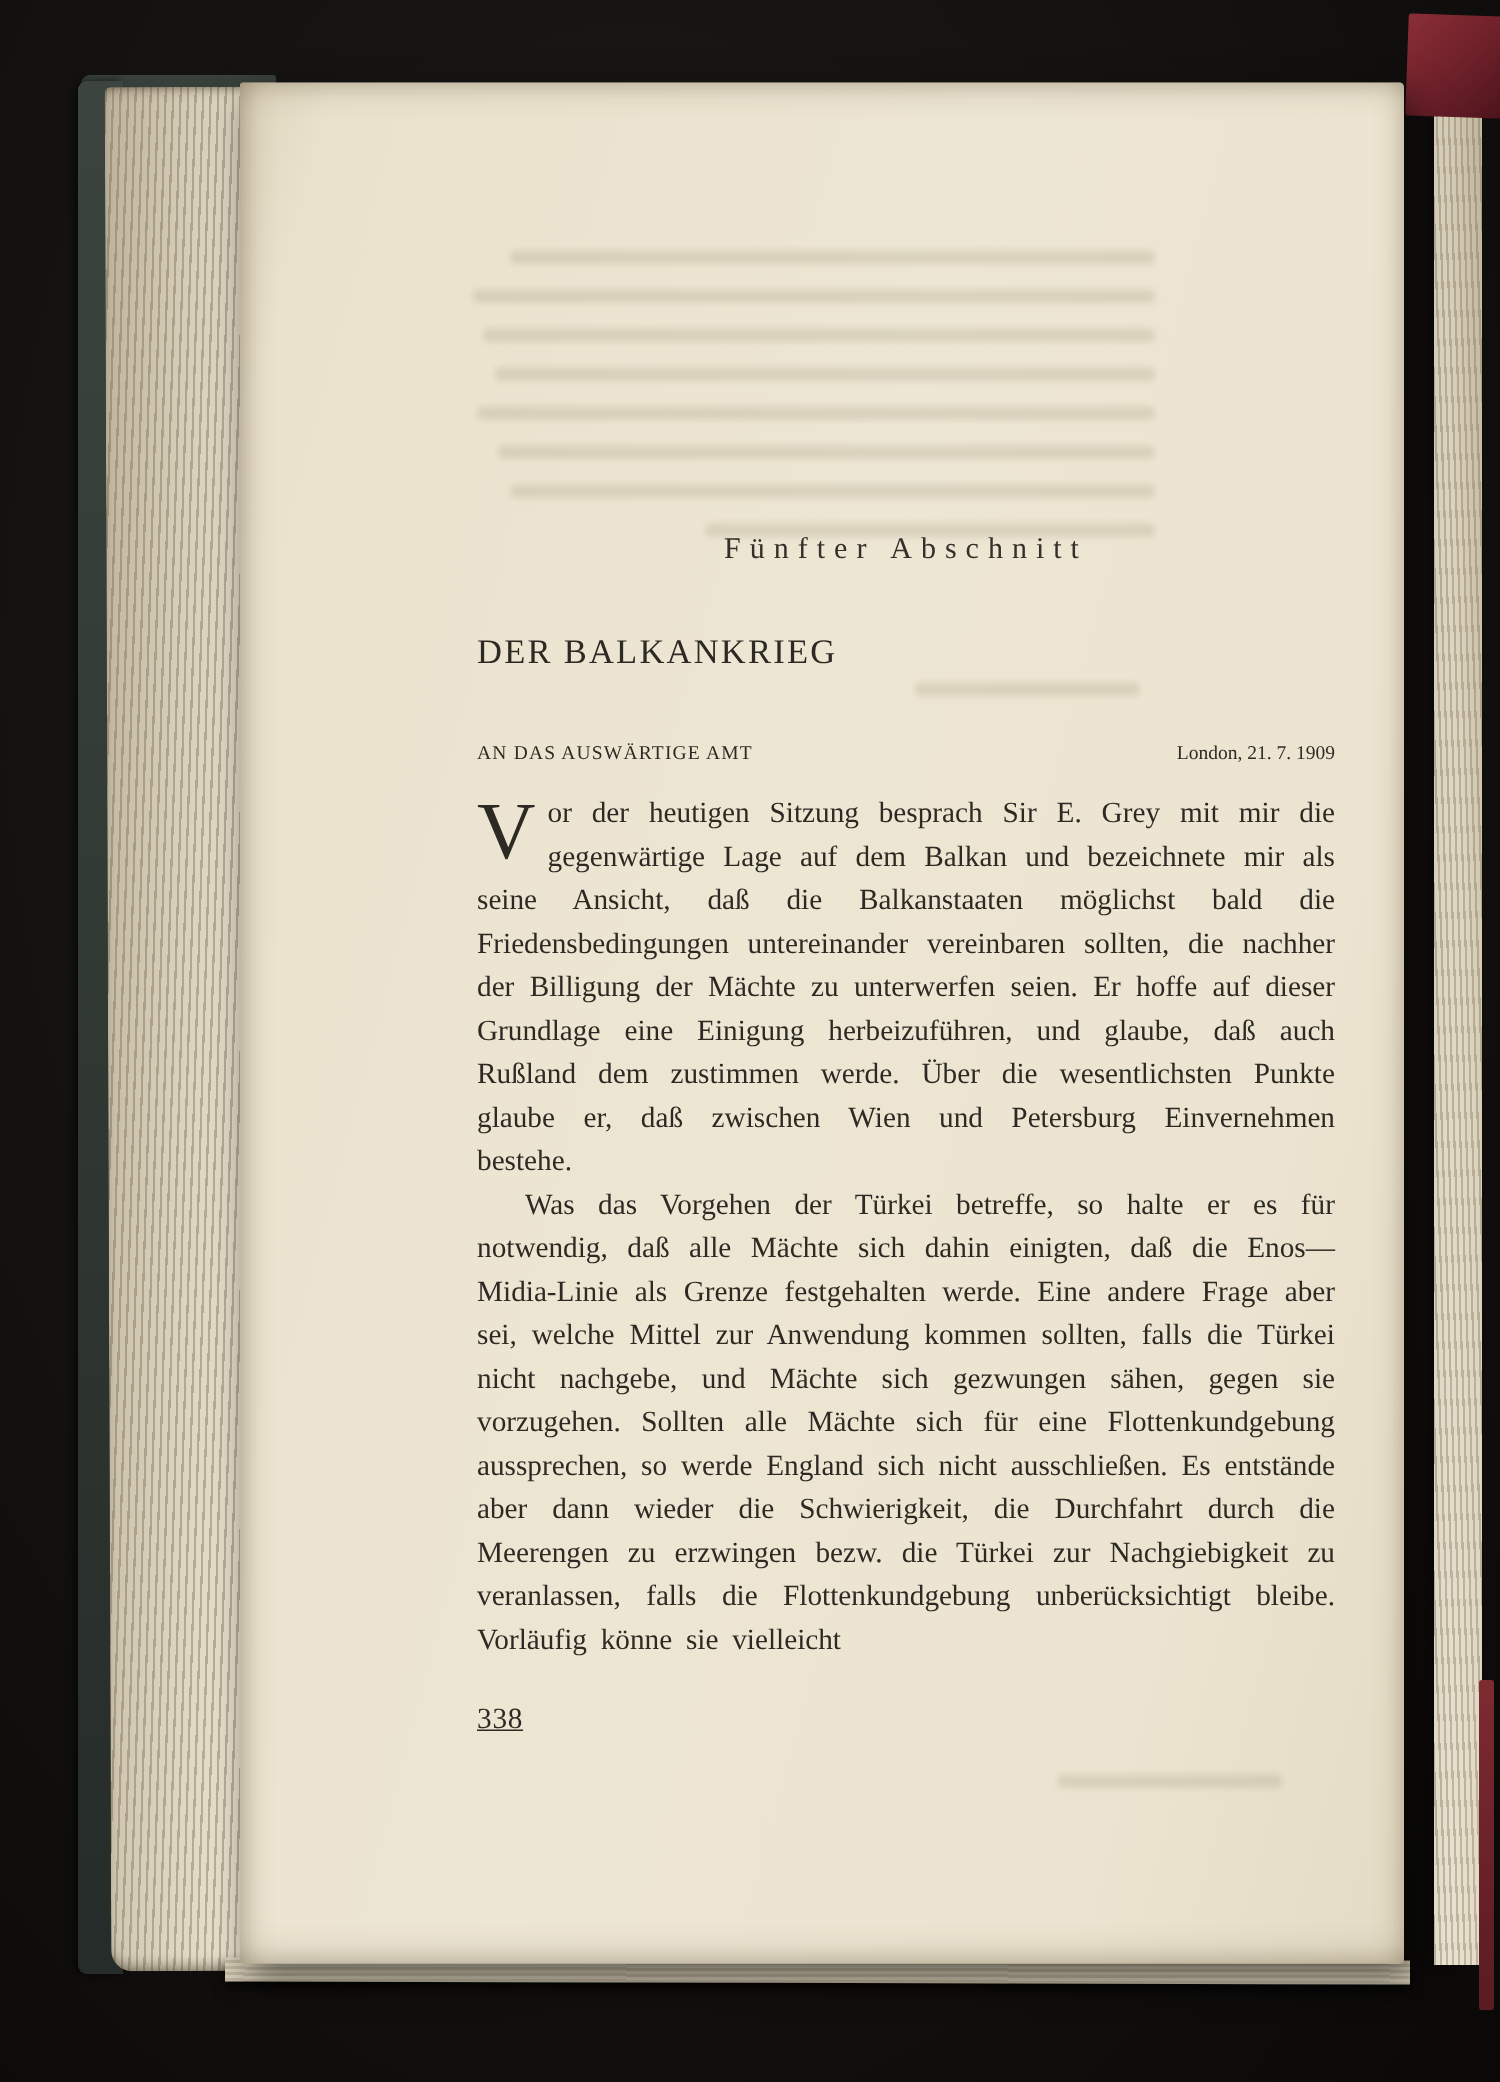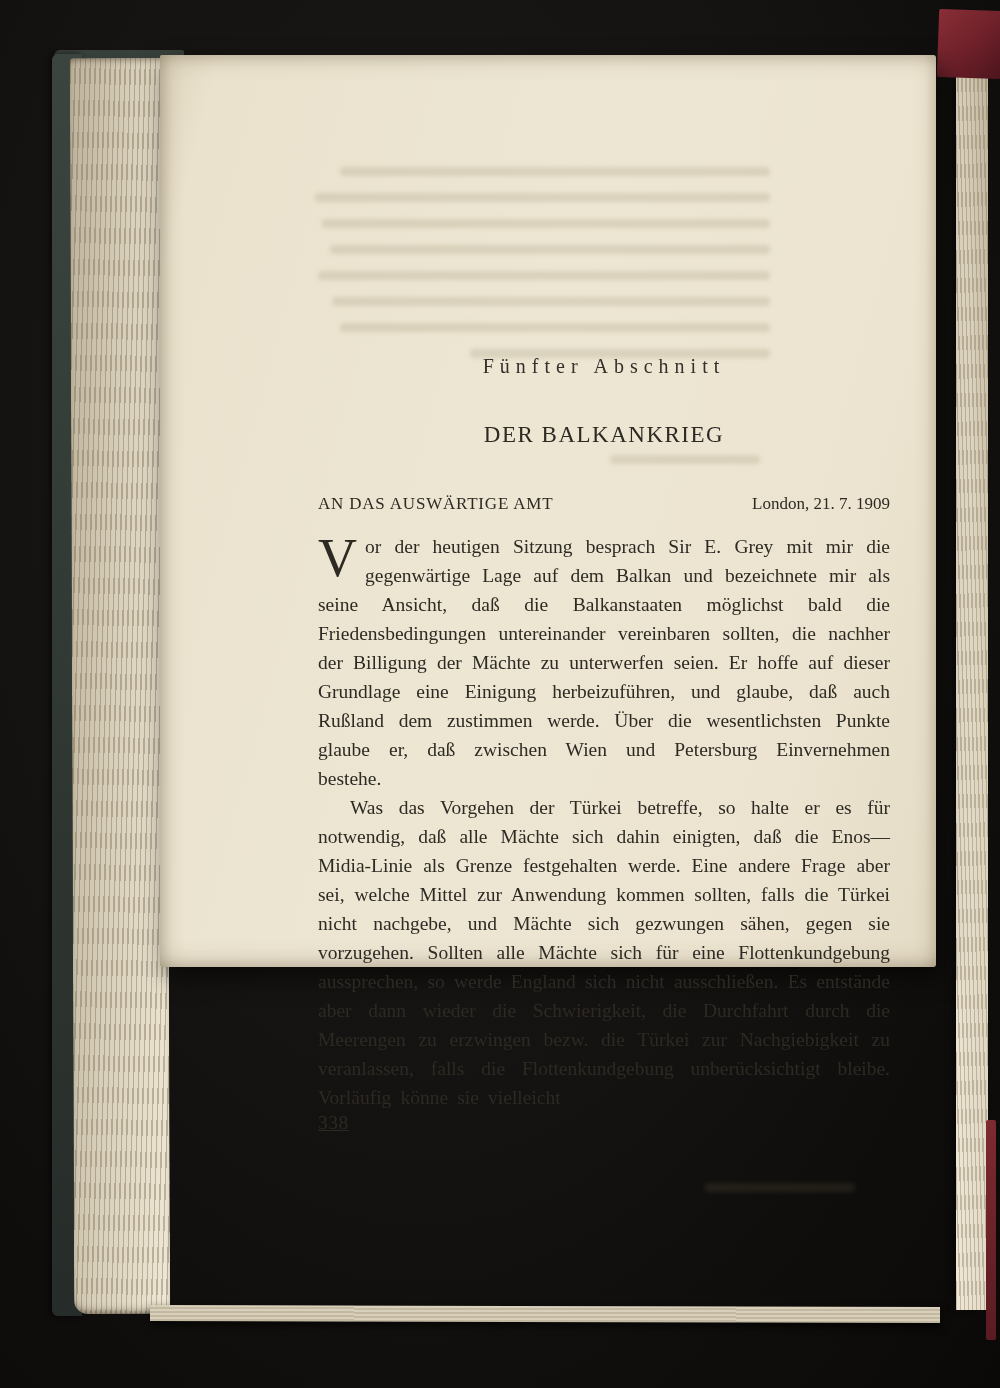--- a/index.html
+++ b/index.html
@@ -56,21 +56,21 @@
     border-radius:2px;
   }
   .red-strip {
     position:absolute; left:986px; top:1120px; width:10px; height:220px;
     background: linear-gradient(180deg, #7e2a31, #5a1b22);
     border-radius:2px;
   }
 
   
   .page {
-    position:absolute; left:160px; top:55px; width:776px; height:912px;
+    position:absolute; left:160px; top:55px; width:776px; height:1254px;
     background:
       linear-gradient(105deg, #ded4bd 0%, #eae2cd 6%, #ede6d3 45%, #ece4d0 80%, #e4dbc5 100%);
     box-shadow:
       inset 14px 0 22px -14px rgba(90,75,50,.45),
       inset -12px 0 20px -12px rgba(110,90,60,.35),
       inset 0 14px 24px -16px rgba(90,75,50,.40),
       inset 0 -16px 26px -18px rgba(90,75,50,.45),
       6px 10px 24px rgba(0,0,0,.55);
     border-radius: 2px 3px 3px 2px;
   }
@@ -94,47 +94,48 @@
     color:#2d2a24;
   }
   .section-heading {
     text-align:center;
     font-size:20px; font-weight:normal;
     letter-spacing:6px;
     color:#34302a;
   }
   .chapter-title {
     margin-top:44px;
-    text-align:center;
+    text-align:left;
     font-size:23px; font-weight:normal;
     letter-spacing:1.5px;
   }
   .dateline {
     margin-top:46px;
     display:flex; justify-content:space-between; align-items:flex-end;
-    font-size:17px;
+    font-size:13px;
   }
   .dateline .dl-left { letter-spacing:0.8px; }
   .body-text { margin-top:18px; }
   .para {
     font-size:19.5px;
     line-height:29px;
     text-align:justify;
     word-spacing:0.22em;
     color:#2d2a24;
   }
   .para.indent { text-indent:32px; }
   .dropcap {
     float:left;
     font-size:54px;
     line-height:48px;
     padding:2px 8px 0 0;
     color:#2d2a24;
   }
   .pagenum {
+    margin-top:28px;
     font-size:19.5px;
     letter-spacing:0.5px;
     text-decoration:underline;
   }
 </style>
 </head>
 <body>
 
 <div class="scene">
 

